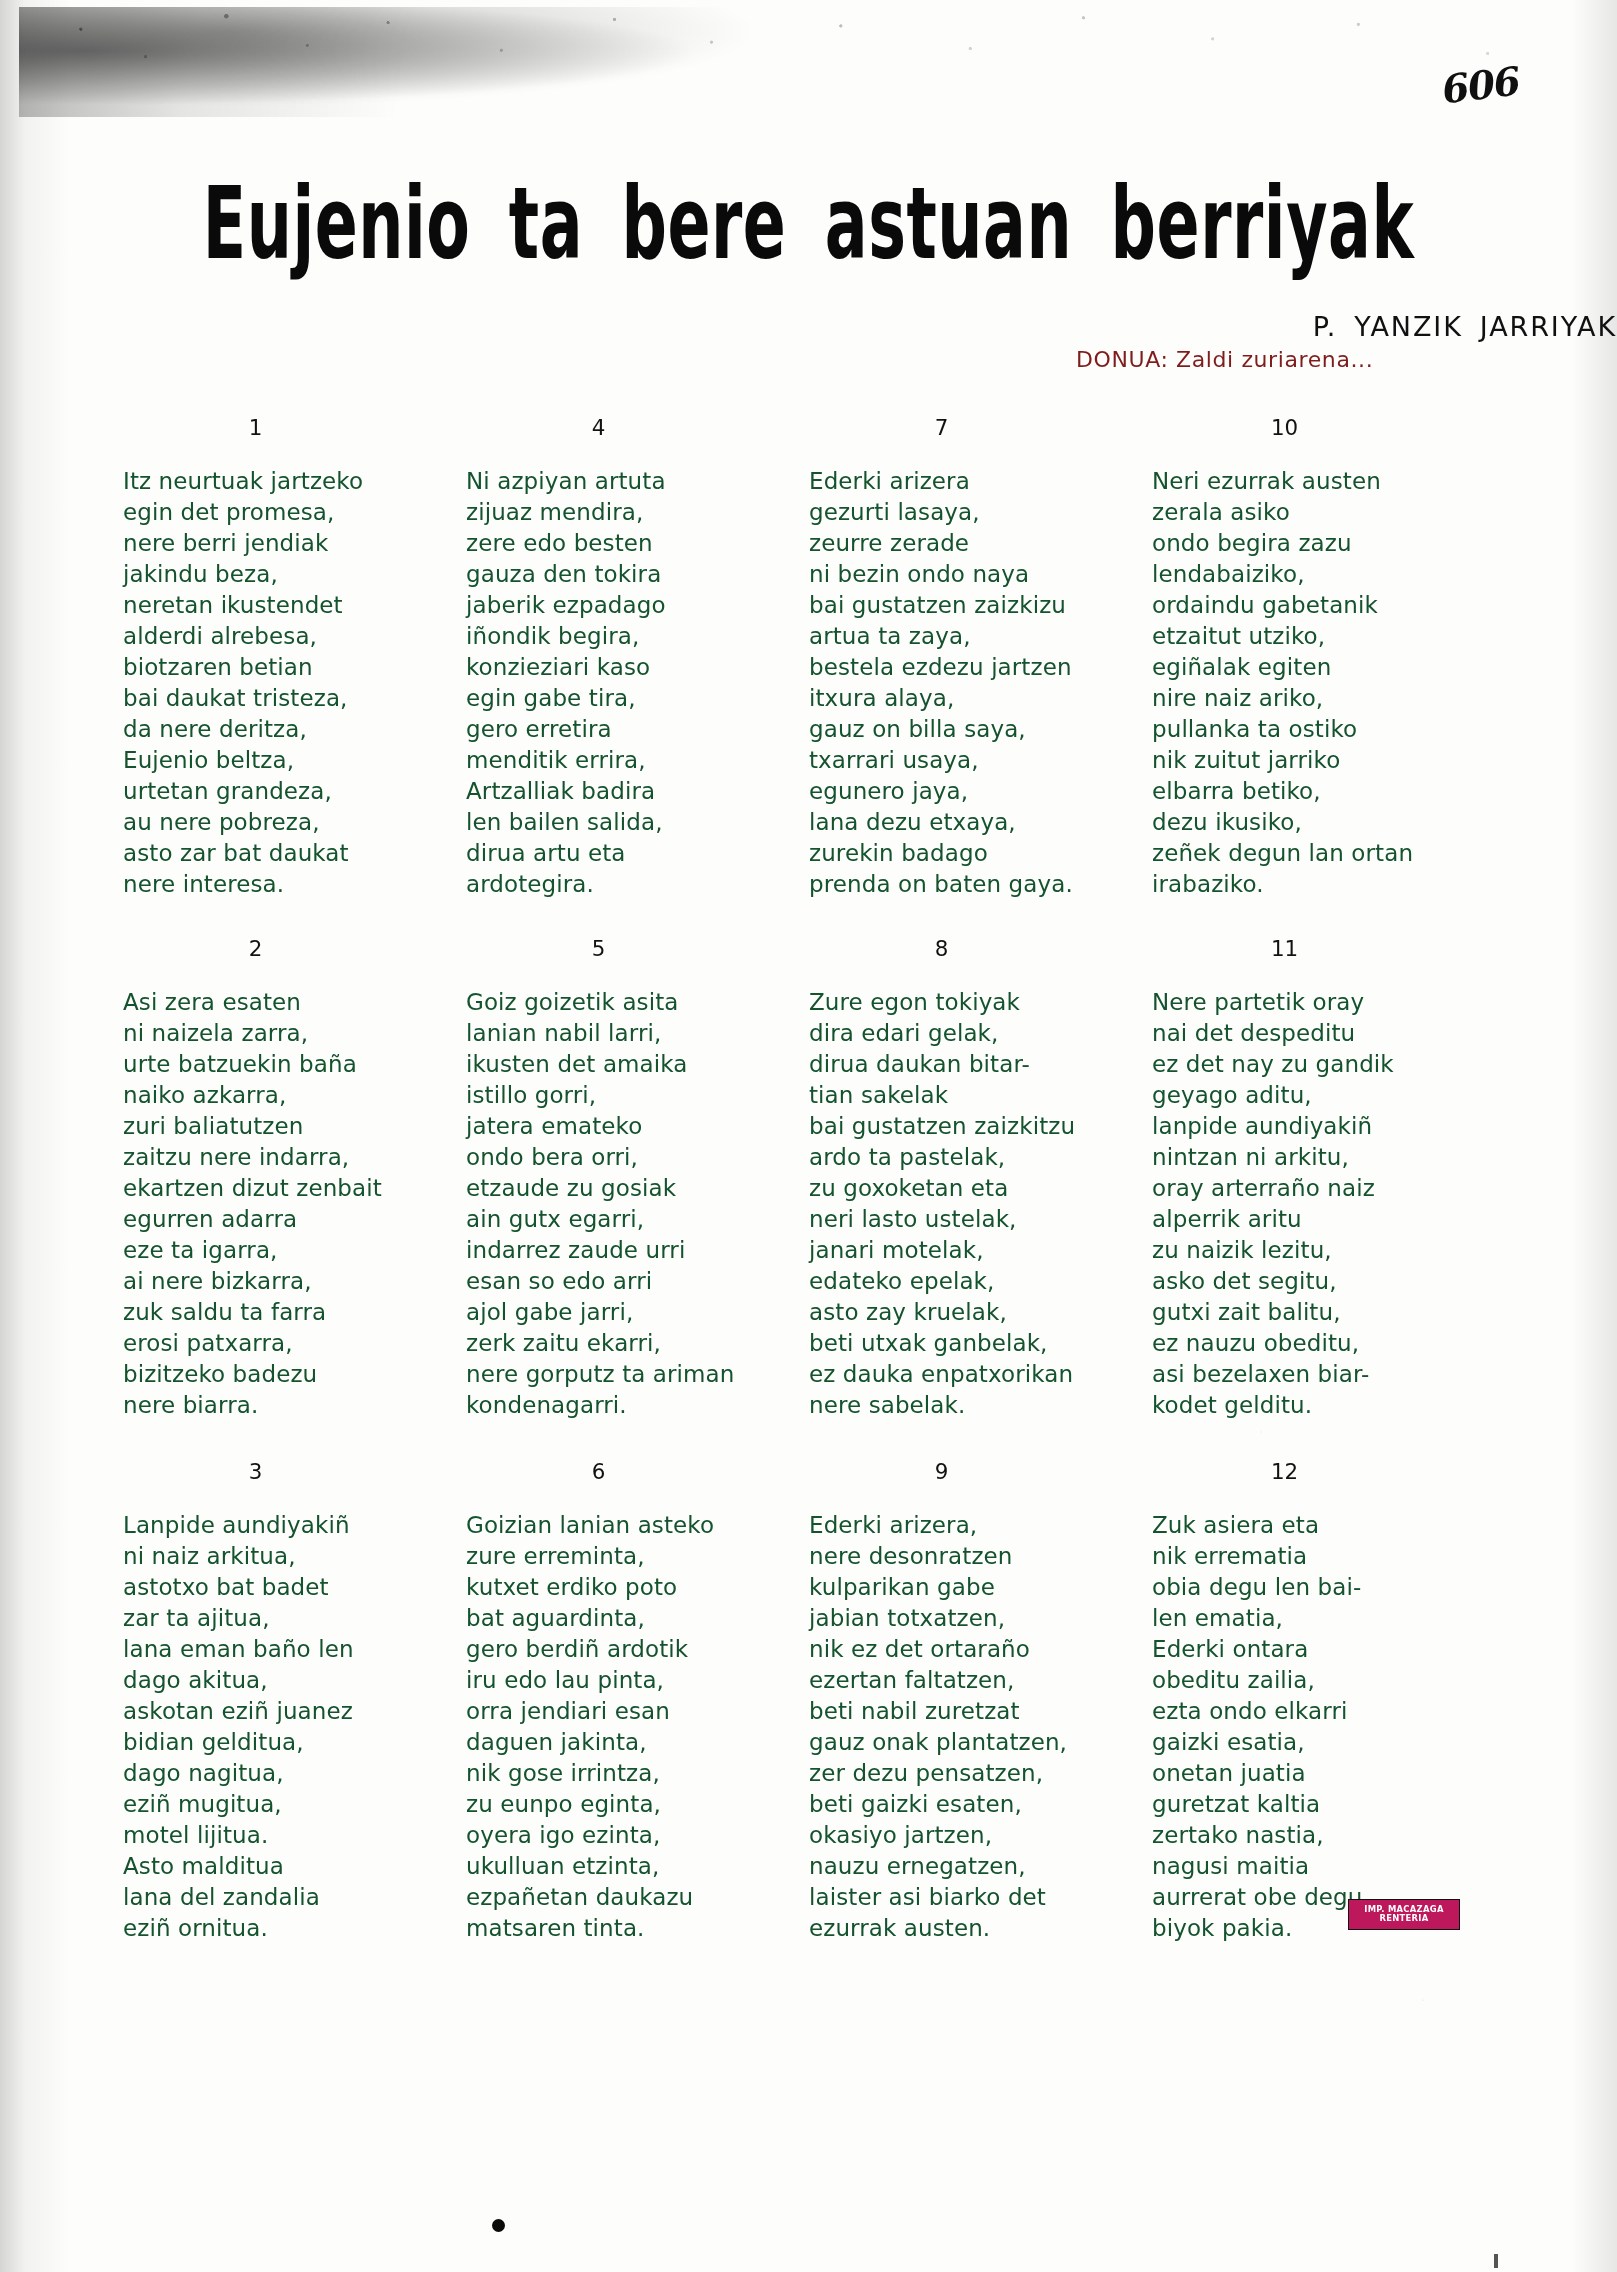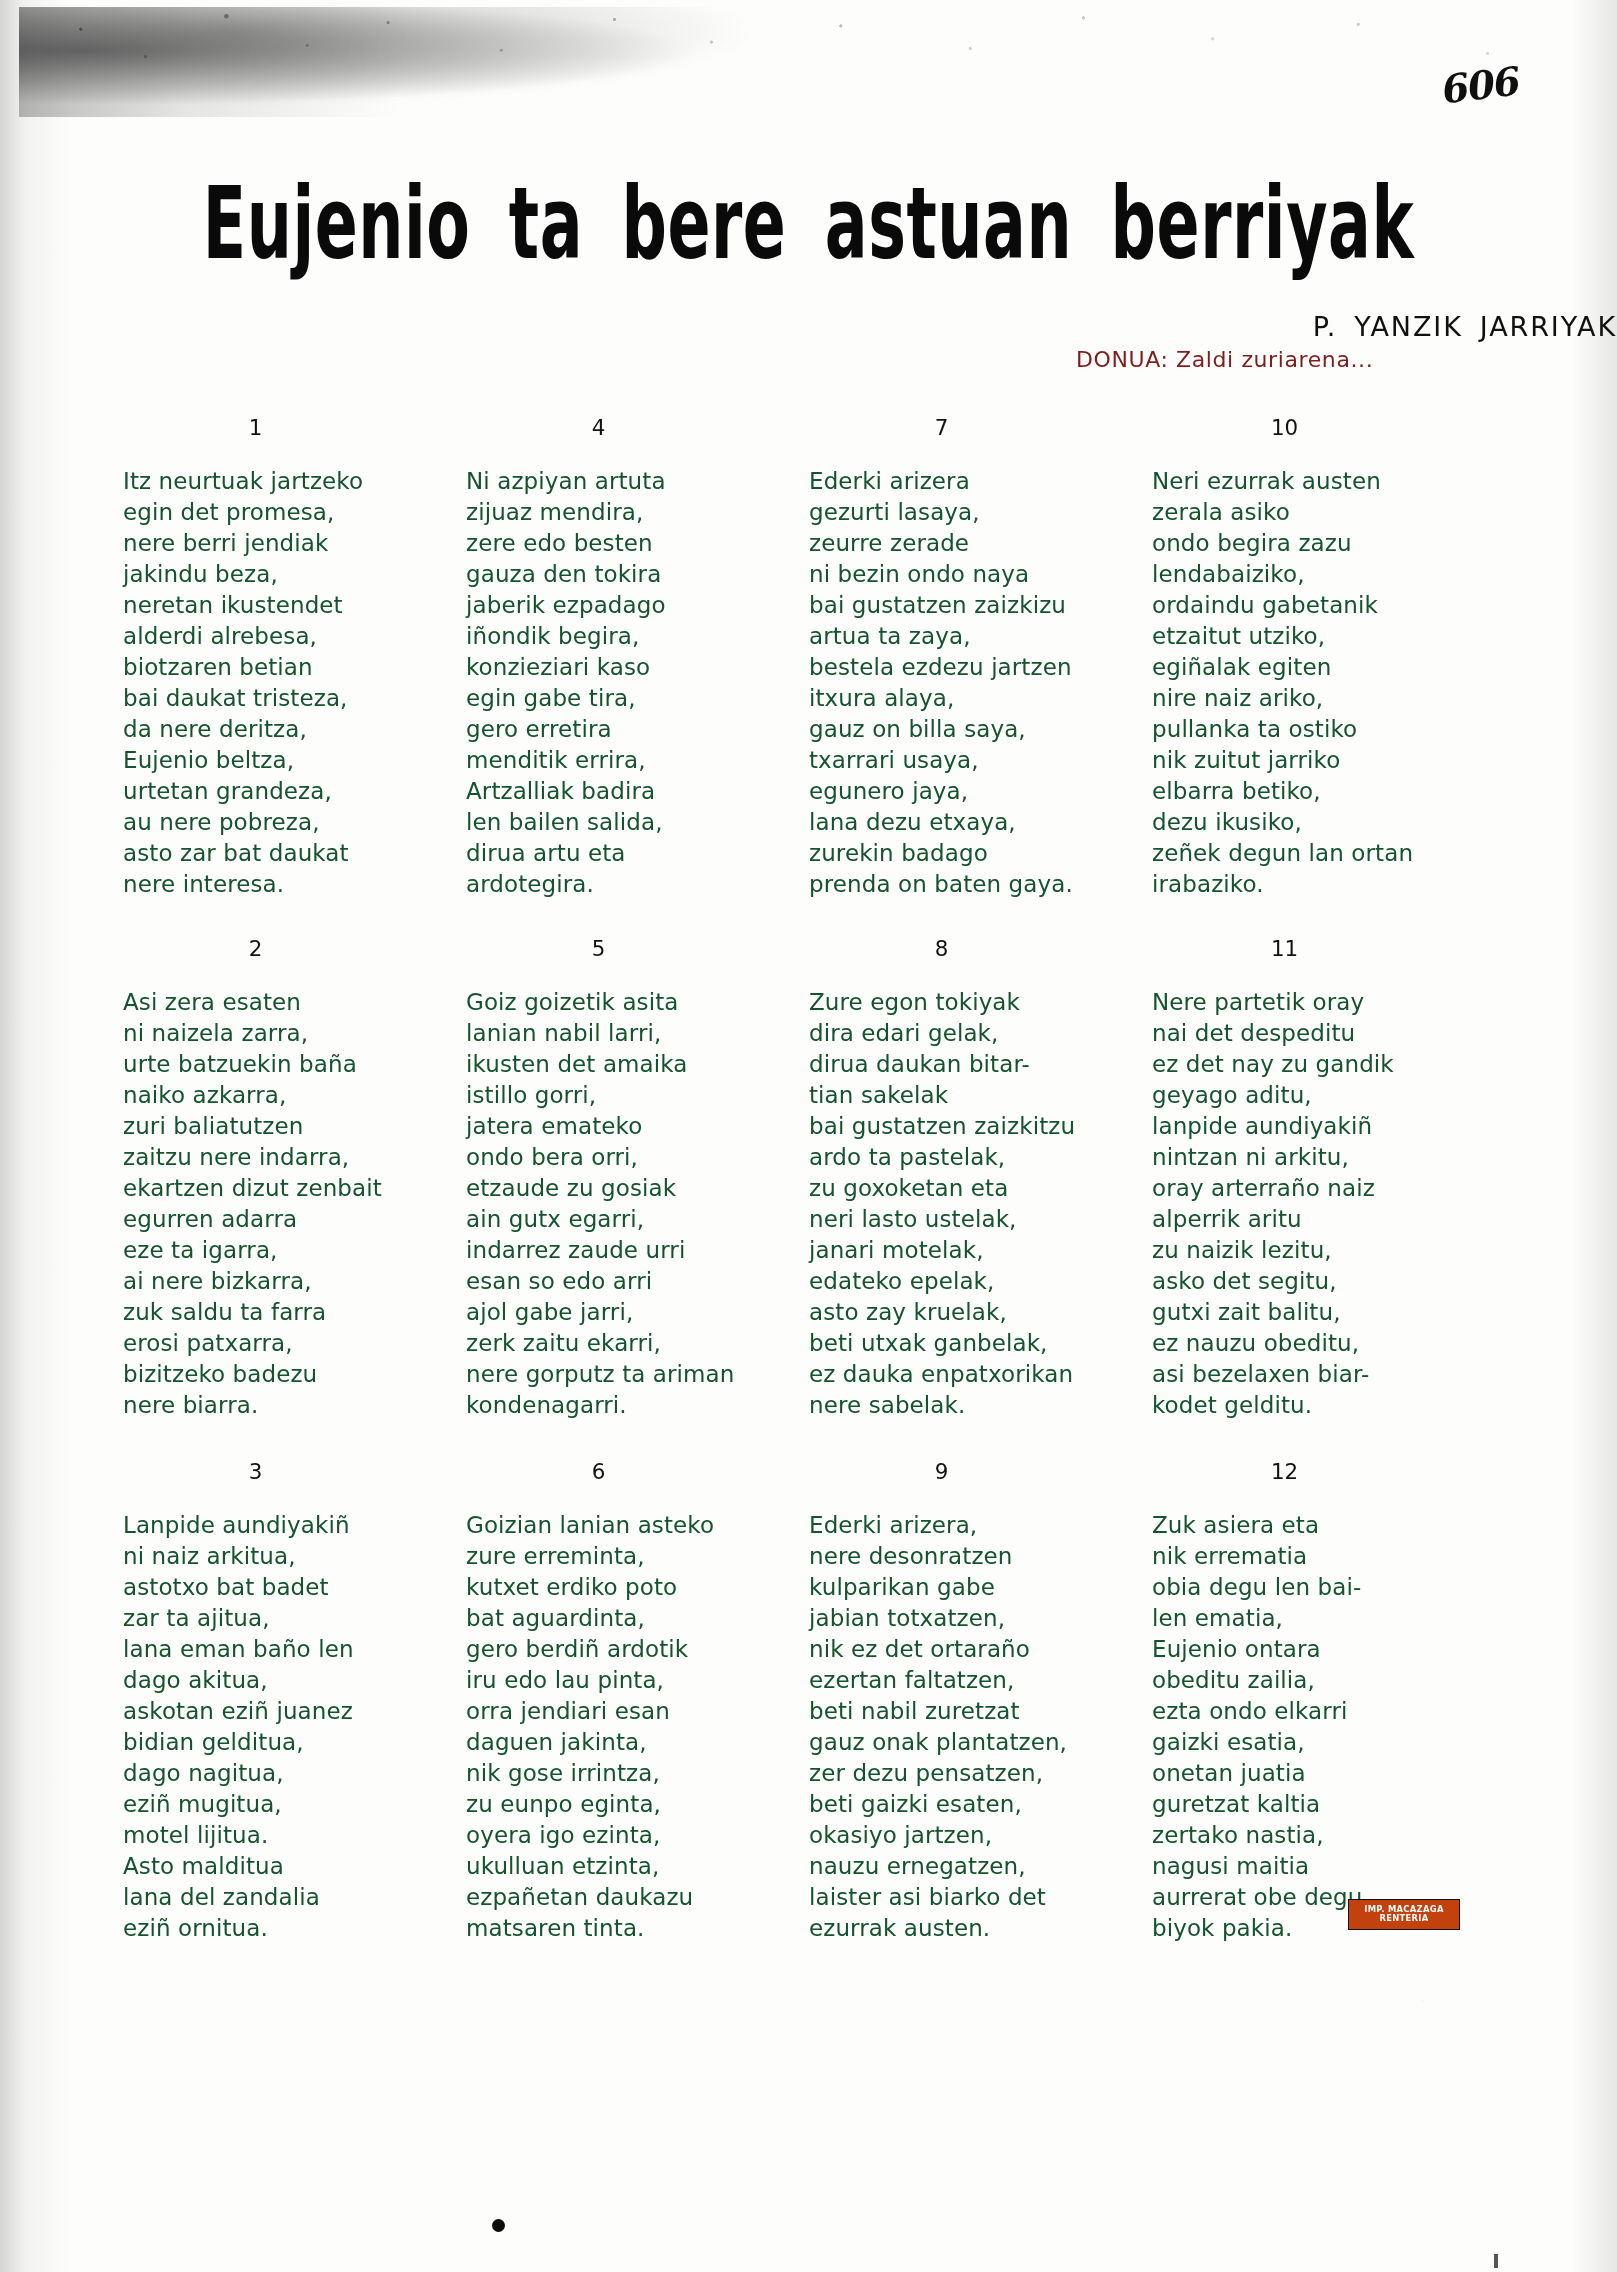--- a/index.html
+++ b/index.html
@@ -164,21 +164,21 @@
   .verse.v2, .verse.v5, .verse.v8, .verse.v11 { margin-bottom: 38px; }
 
   
   .printer-stamp {
     position: absolute;
     left: 1348px;
     top: 1899px;
     width: 110px;
     height: 28.5px;
     border: 1.9px solid #111;
-    background: #c2410c;
+    background: #be185d;
     color: #fff;
     display: flex;
     flex-direction: column;
     align-items: center;
     justify-content: center;
     line-height: 9.7px;
   }
   .printer-stamp span {
     font-size: 8.4px;
     font-weight: 700;
@@ -418,21 +418,21 @@
 ez nauzu obeditu,
 asi bezelaxen biar-
 kodet gelditu.</div>
     </div>
     <div class="verse v12">
       <div class="verse-num">12</div>
       <div class="verse-body">Zuk asiera eta
 nik errematia
 obia degu len bai-
 len ematia,
-Eujenio ontara
+Ederki ontara
 obeditu zailia,
 ezta ondo elkarri
 gaizki esatia,
 onetan juatia
 guretzat kaltia
 zertako nastia,
 nagusi maitia
 aurrerat obe degu
 biyok pakia.</div>
     </div>

